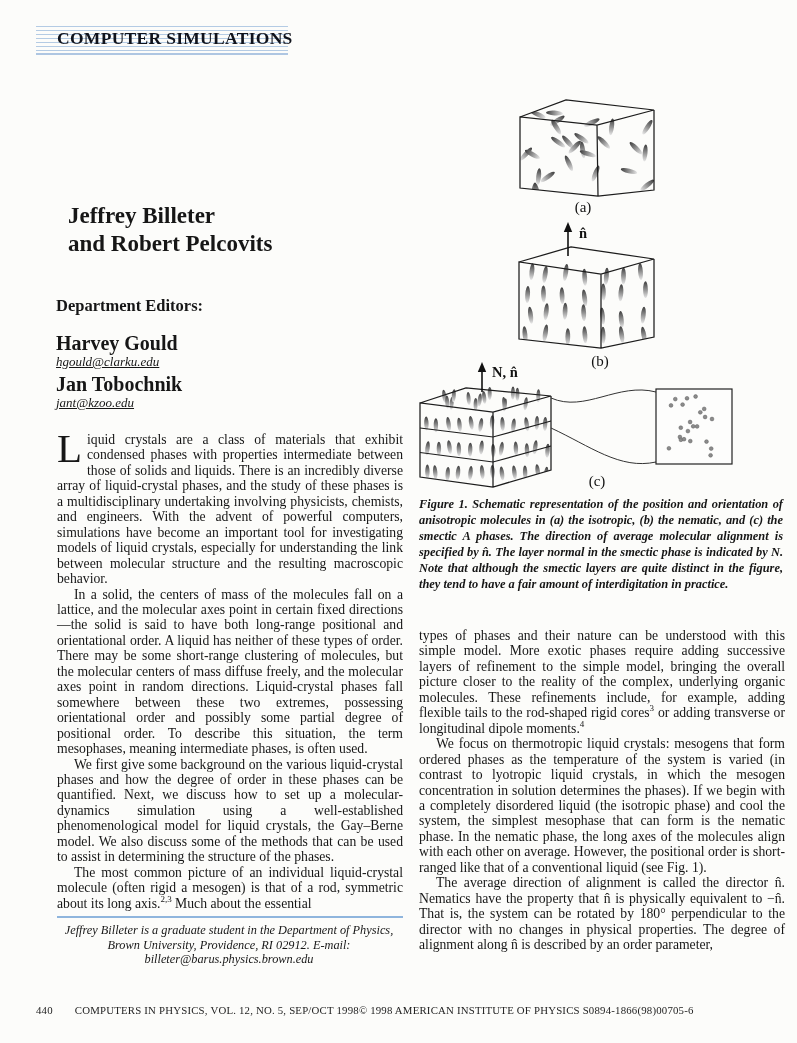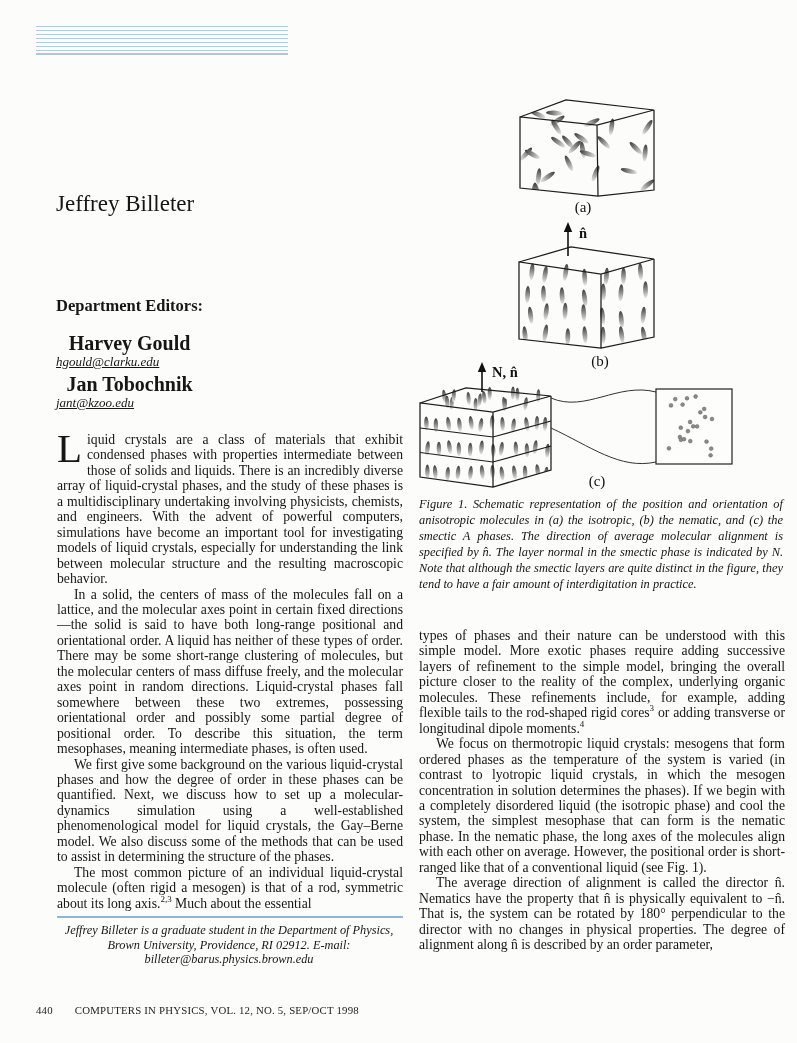--- a/index.html
+++ b/index.html
@@ -10,25 +10,25 @@
   .banner{position:absolute;left:36px;top:26px;width:252px;height:29px;}
   .banner-stripes{position:absolute;left:0;top:0;right:0;bottom:0;
       background:repeating-linear-gradient(180deg,#b4cbe4 0px,#b4cbe4 1px,transparent 1px,transparent 4px);
       border-bottom:2px solid #aec6e2;}
   .banner-text{position:absolute;left:21px;top:2px;font-weight:bold;font-size:17.5px;
       letter-spacing:0.3px;color:#10131c;white-space:nowrap;}
 
   
   .title{position:absolute;left:56px;top:86px;margin:0;font-size:34px;line-height:41px;
       font-weight:bold;letter-spacing:-0.3px;color:#0e0e0e;}
-  .authors{position:absolute;left:56px;top:190px;margin:0;font-size:23px;line-height:28px;
-      font-weight:normal;}
+  .authors{position:absolute;left:56px;top:190px;margin:12px;font-size:23px;line-height:28px;
+      font-weight:bold;}
   .editors{position:absolute;left:56px;top:296px;}
   .ed-heading{font-size:16.5px;font-weight:bold;margin-bottom:16px;}
-  .ed-name{font-size:20px;font-weight:bold;line-height:22px;text-align:center;}
+  .ed-name{font-size:20px;font-weight:bold;line-height:22px;}
   .ed-email{font-size:13px;font-style:italic;line-height:15px;margin-bottom:4px;text-decoration:underline;}
 
   
   .leftcol{position:absolute;left:57px;top:432px;width:346px;font-size:13.7px;
       line-height:15.45px;text-align:justify;}
   .rightcol{position:absolute;left:419px;top:628px;width:366px;font-size:13.7px;
       line-height:15.45px;text-align:justify;}
   .bp{margin:0;}
   .indent{text-indent:17px;}
   .dropcap{float:left;font-size:41px;line-height:30px;padding:1px 5px 0 0;}
@@ -36,40 +36,41 @@
 
   
   .fnrule{position:absolute;left:57px;top:916px;width:346px;height:1.5px;background:#8fb5dd;}
   .footnote{position:absolute;left:57px;top:923px;width:344px;font-size:12.3px;
       font-style:italic;line-height:14.5px;}
   .footnote p{margin:0 0 5px 0;text-align:center;}
 
   
   .figwrap{position:absolute;left:0;top:0;width:797px;height:1043px;pointer-events:none;}
   .caption{position:absolute;left:419px;top:497px;width:364px;font-size:12.4px;
-      font-style:italic;line-height:15.9px;text-align:justify;}
+      font-style:italic;line-height:15.9px;text-align:justify;font-weight:bold;}
   .fl{font-family:"Liberation Serif",serif;font-size:15px;text-anchor:middle;fill:#111;}
   .fd{font-family:"Liberation Serif",serif;font-size:14.5px;font-weight:bold;fill:#111;}
 
   
   .footer{position:absolute;left:36px;top:1004px;width:730px;display:flex;
       font-size:10.8px;letter-spacing:0.2px;color:#222;}
   .footer .pgnum{margin-right:22px;}
 </style>
 </head>
 <body>
 
 <div class="page">
 
   <div class="banner">
     <div class="banner-stripes"></div>
-  </div>
-
-
-  <h2 class="authors"><span>Jeffrey Billeter</span><br></h2>
+    <span class="banner-text">COMPUTER SIMULATIONS</span>
+  </div>
+
+
+  <h2 class="authors"><span>Jeffrey Billeter</span><br><span>and Robert Pelcovits</span></h2>
 
   <div class="editors">
     <div class="ed-heading">Department Editors:</div>
     <div class="ed-name">Harvey Gould</div>
     <div class="ed-email">hgould@clarku.edu</div>
     <div class="ed-name">Jan Tobochnik</div>
     <div class="ed-email">jant@kzoo.edu</div>
   </div>
 
   <div class="leftcol">
@@ -257,15 +258,16 @@
     <p class="bp indent">The average direction of alignment is called the director n̂. Nematics have the property that n̂ is physically equivalent to −n̂. That is, the system can be rotated by 180° perpendicular to the director with no changes in physical properties. The degree of alignment along n̂ is described by an order parameter,</p>
   </div>
 
   <div class="fnrule"></div>
   <div class="footnote">
     <p>Jeffrey Billeter is a graduate student in the Department of Physics, Brown University, Providence, RI 02912. E-mail: billeter@barus.physics.brown.edu</p>
   </div>
 
   <div class="footer">
     <span><span class="pgnum">440</span><span>COMPUTERS IN PHYSICS, VOL. 12, NO. 5, SEP/OCT 1998</span></span>
+    <span>© 1998 AMERICAN INSTITUTE OF PHYSICS S0894-1866(98)00705-6</span>
   </div>
 
 </div>
 
 </body></html>

